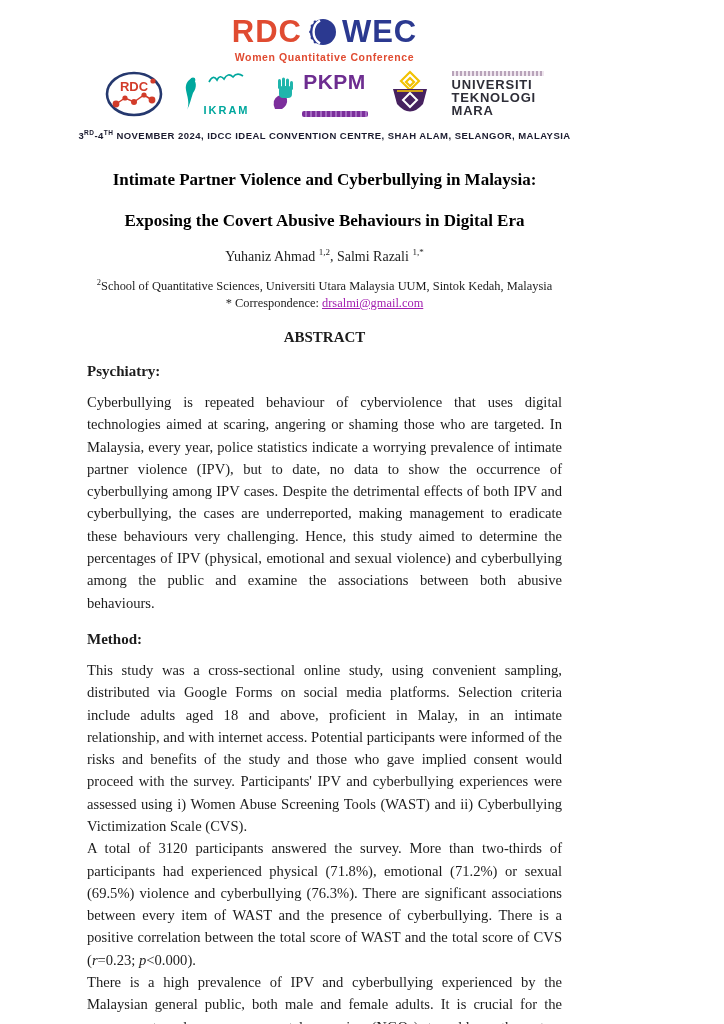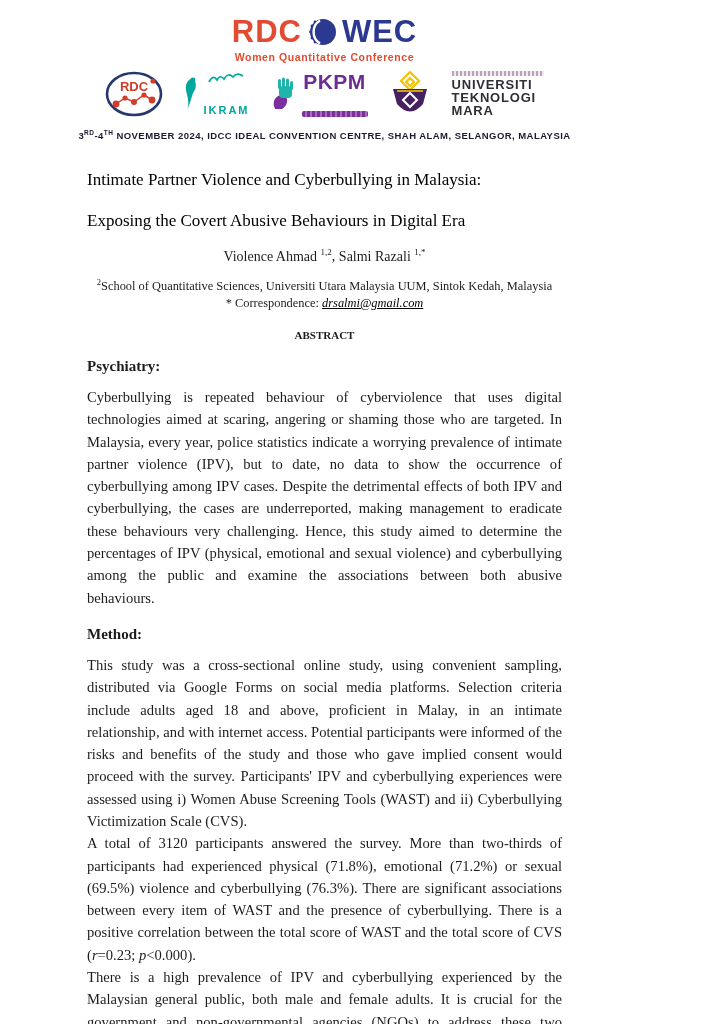--- a/index.html
+++ b/index.html
@@ -60,30 +60,30 @@
     margin-top: 9px;
     font-family: "Liberation Sans", sans-serif;
     font-weight: 700; font-size: 9.5px; letter-spacing: 0.45px;
     color: #1a1a2e;
   }
   .event-line sup { font-size: 6.5px; vertical-align: super; }
 
   
   .content { padding: 0 87px; }
   .paper-title {
-    font-weight: 400; font-size: 17px; color: #000;
+    text-align: center; font-weight: 700; font-size: 17px; color: #000;
   }
   .title-l1 { margin-top: 29px; }
   .title-l2 { margin-top: 21px; }
   .authors { text-align: center; margin-top: 16px; font-size: 14px; }
   .authors sup { font-size: 9px; }
   .affiliations { text-align: center; margin-top: 9px; font-size: 12.4px; line-height: 17px; }
   .affiliations sup { font-size: 8.5px; }
-  .email-link { color: #000000; text-decoration: underline; cursor: pointer; font-style: italic; }
-  .abstract-heading { text-align: center; font-weight: 700; font-size: 11px; margin-top: 17px; }
+  .email-link { color: #a21caf; text-decoration: underline; cursor: pointer; }
+  .abstract-heading { text-align: center; font-weight: 700; font-size: 15px; margin-top: 17px; }
   .sec-heading { font-weight: 700; font-size: 15px; margin: 17px 0 11px 0; }
   .sec-body {
     font-size: 14.6px; line-height: 22.3px; text-align: justify; margin: 0;
   }
   .ital { font-style: italic; }
 </style>
 </head>
 <body>
 
 <div class="page">
@@ -175,21 +175,21 @@
       <span>3</span><sup>RD</sup><span>-4</span><sup>TH</sup><span> NOVEMBER 2024, IDCC IDEAL CONVENTION CENTRE, SHAH ALAM, SELANGOR, MALAYSIA</span>
     </div>
   </header>
 
   <main class="content">
 
     <div class="paper-title title-l1">Intimate Partner Violence and Cyberbullying in Malaysia:</div>
     <div class="paper-title title-l2">Exposing the Covert Abusive Behaviours in Digital Era</div>
 
     <div class="authors">
-      <span>Violence Ahmad </span><sup>1,2</sup><span>, </span><span>Salmi Razali </span><sup>1,*</sup>
+      <span>Yuhaniz Ahmad </span><sup>1,2</sup><span>, </span><span>Salmi Razali </span><sup>1,*</sup>
     </div>
 
     <div class="affiliations">
       <div><sup>2</sup><span>School of Quantitative Sciences, Universiti Utara Malaysia UUM, Sintok Kedah, Malaysia</span></div>
       <div><span>* Correspondence: </span><a class="email-link">drsalmi@gmail.com</a></div>
     </div>
 
     <div class="abstract-heading">ABSTRACT</div>
 
     <div class="sec-heading">Psychiatry:</div>

